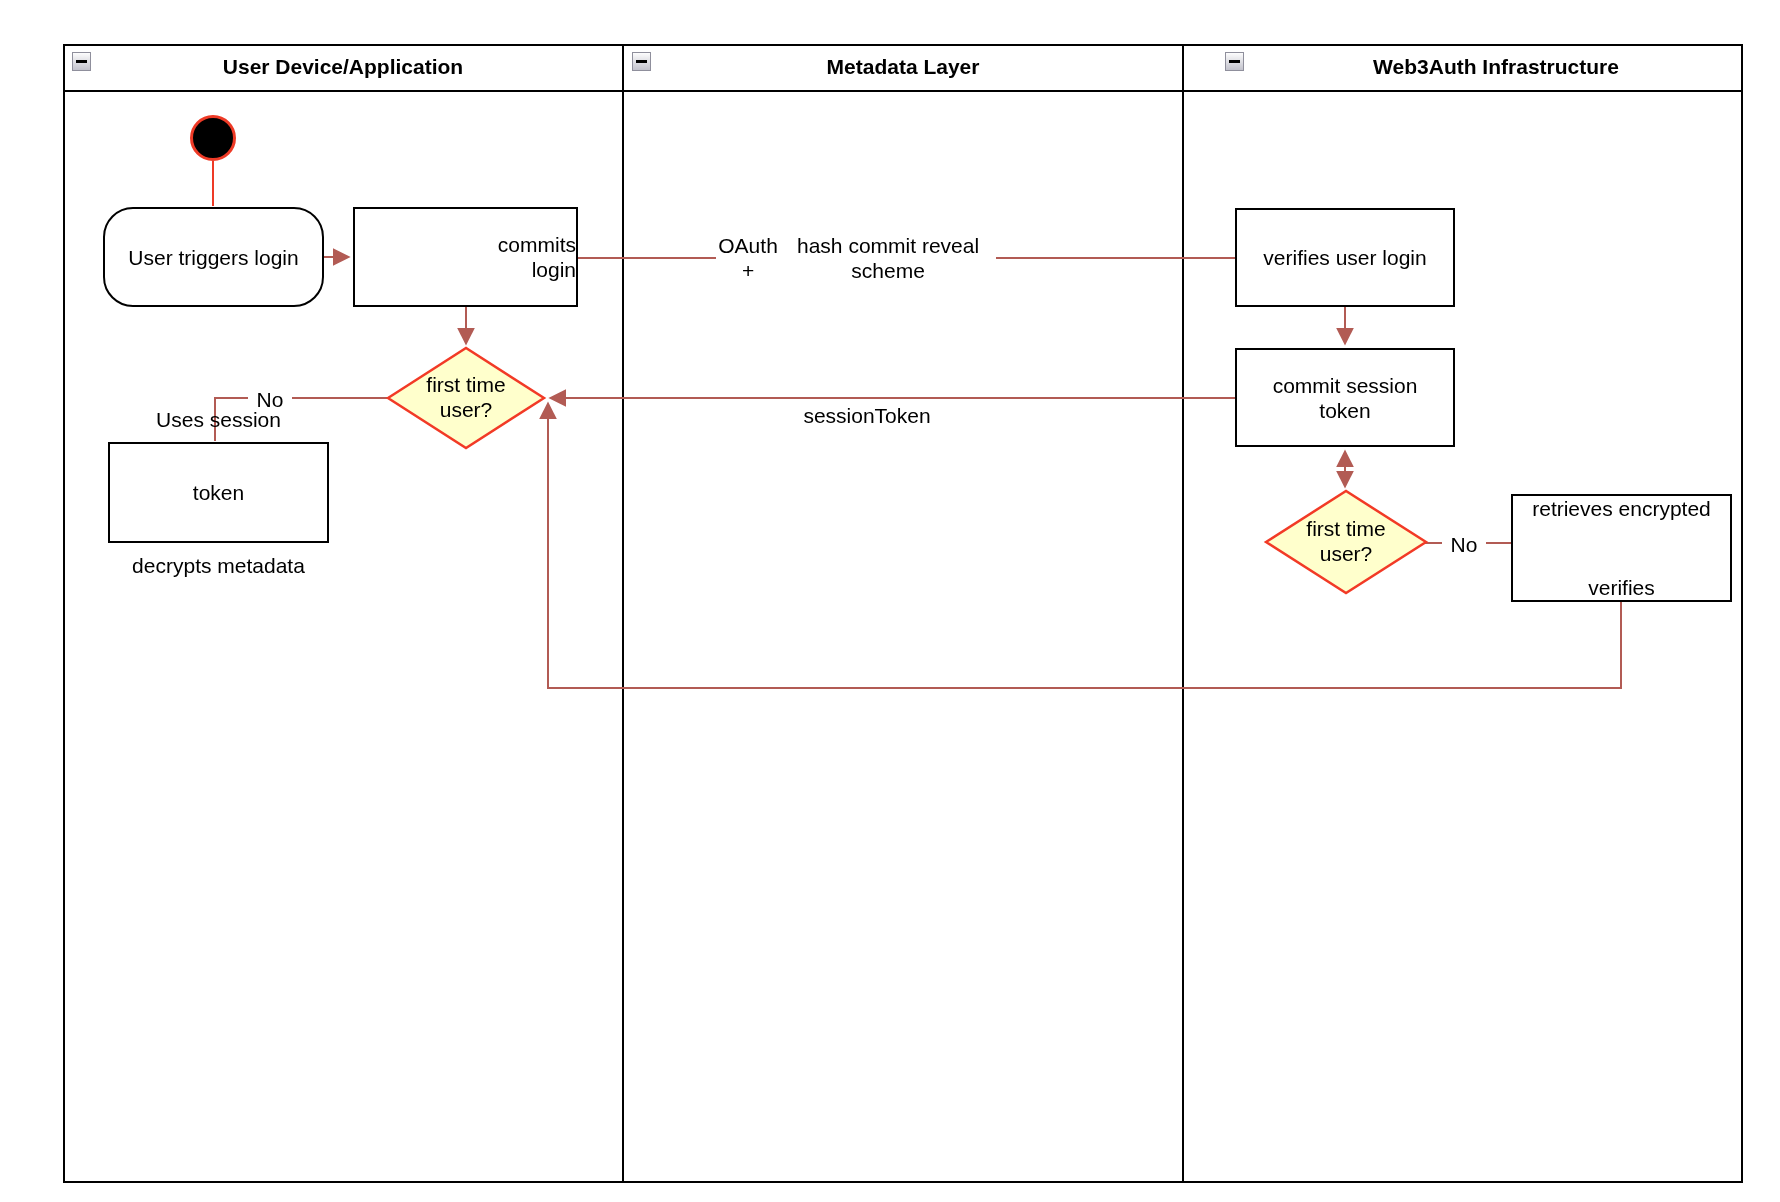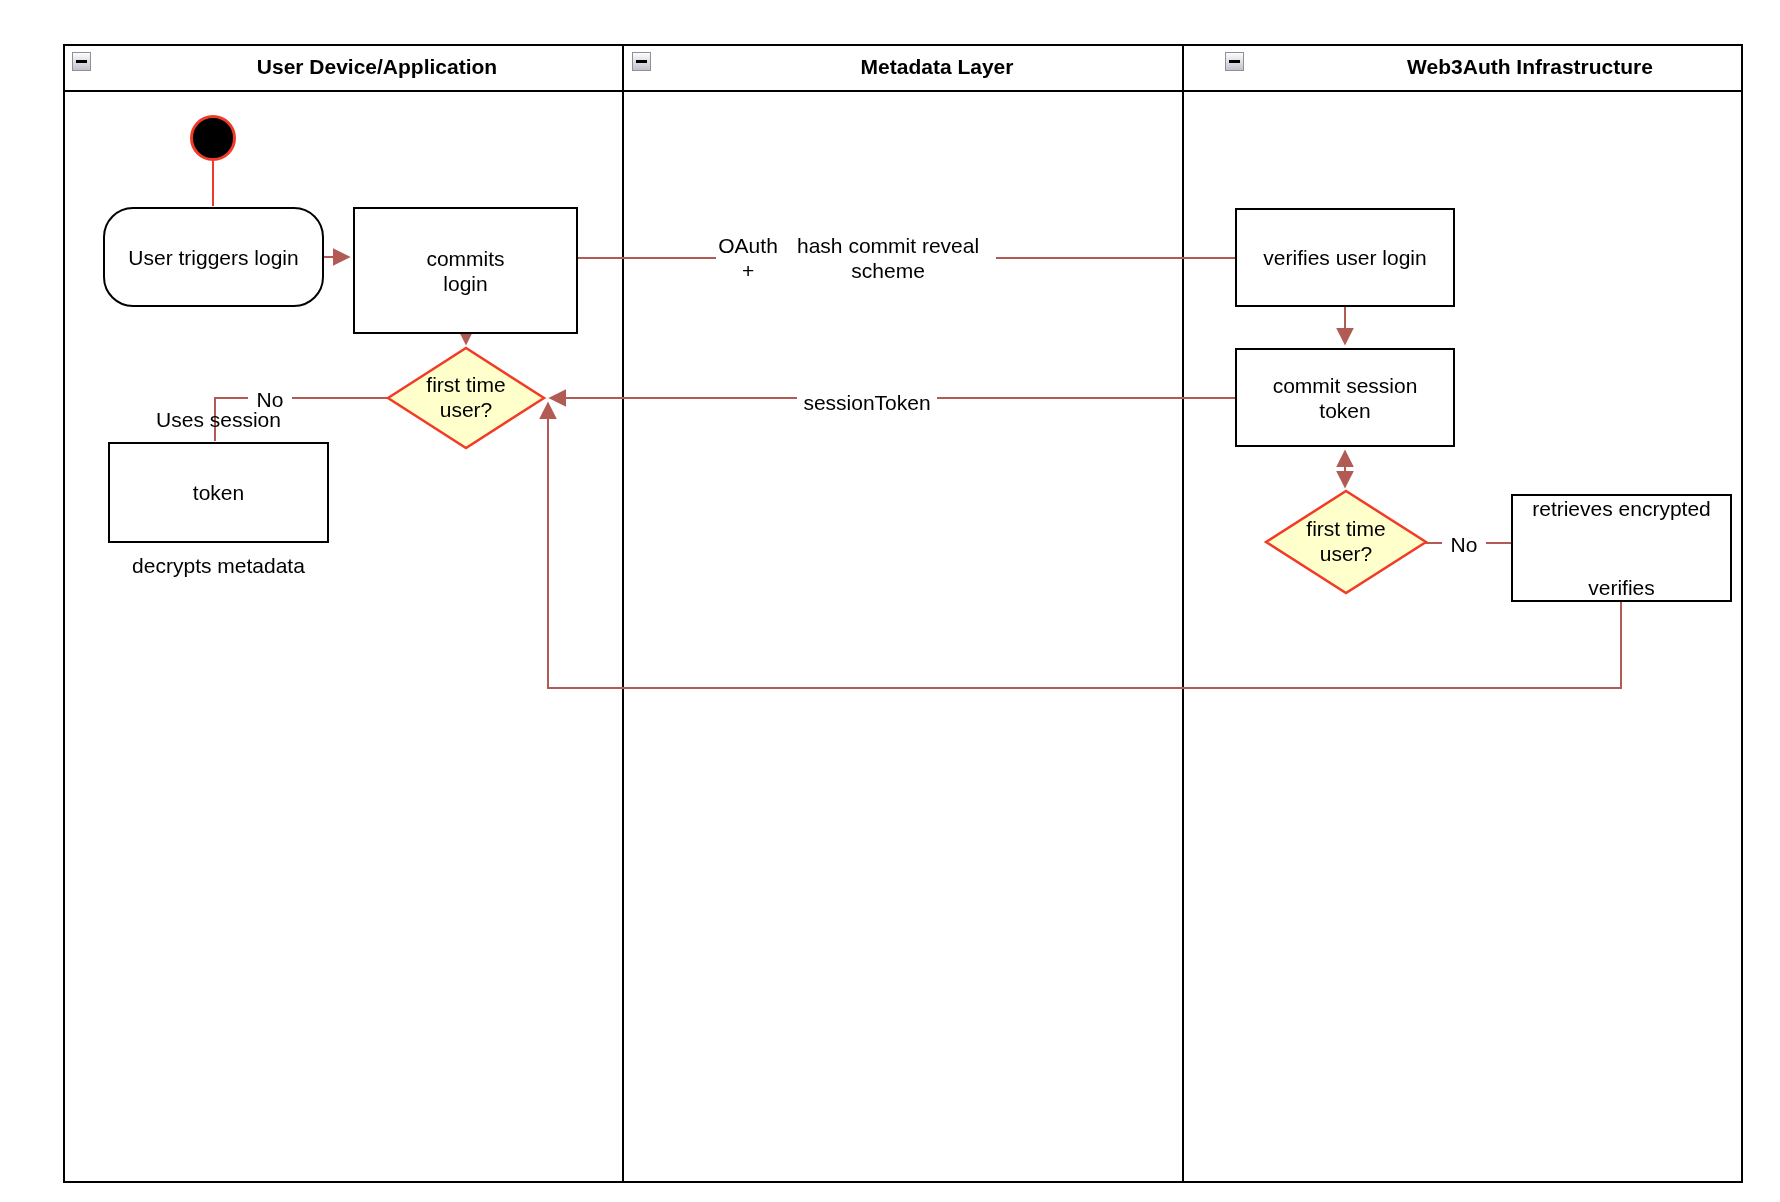--- a/index.html
+++ b/index.html
@@ -6,21 +6,21 @@
     --flow:#b25b54; --accent:#ee3a26; --decision-fill:#ffffcc;
     --decision-border:#f23a26; --structure:#000000; --background:#ffffff;
   }
   html,body{margin:0;padding:0;background:var(--background);}
   .canvas{position:relative;width:1780px;height:1202px;background:var(--background);
     font-family:"Liberation Sans",sans-serif;color:#000;overflow:hidden;}
   .frame{position:absolute;left:63px;top:44px;width:1680px;height:1139px;
     border:2px solid var(--structure);box-sizing:border-box;}
   .hline,.vline{position:absolute;background:var(--structure);}
   .lane-header{position:absolute;top:44px;height:46px;width:560px;display:flex;
-    align-items:center;justify-content:center;font-weight:bold;font-size:21px;padding-left:34px;}
+    align-items:center;justify-content:center;font-weight:bold;font-size:21px;}
   .collapse{position:absolute;left:9px;top:8px;width:19px;height:19px;box-sizing:border-box;
     border:1px solid #8f8f9c;background:linear-gradient(#fdfdfd,#c2c2cc);
     display:flex;align-items:center;justify-content:center;}
   .collapse .minus{width:11px;height:3px;background:#000;}
   svg.overlay{position:absolute;left:0;top:0;}
   .edge{stroke:var(--flow);stroke-width:2;fill:none;}
   .edge-accent{stroke:var(--accent);stroke-width:2;fill:none;}
   .arrowhead{fill:var(--flow);stroke:none;}
   .decision{fill:var(--decision-fill);stroke:var(--decision-border);stroke-width:2.5;}
   .node{position:absolute;background:#fff;border:2px solid var(--structure);box-sizing:border-box;
@@ -79,36 +79,36 @@
     <path class="edge" d="M1424 543 L1511 543"></path>
     <path class="edge" d="M1621 602 L1621 688 L548 688 L548 405" marker-end="url(#arrow)"></path>
     <polygon class="decision" points="388,398 466,348 544,398 466,448"></polygon>
     <polygon class="decision" points="1266,542 1346,491 1426,542 1346,593"></polygon>
   </svg>
 
   <div class="edge-label" style="left:716px;top:234px;width:280px;height:48px;">
     <span>OAuth +</span>
     <span>hash commit reveal scheme</span>
   </div>
-  <div class="edge-label" style="left:797px;top:387px;width:140px;height:30px;">
+  <div class="edge-label" style="left:797px;top:400px;width:140px;height:30px;">
     <span>sessionToken</span>
   </div>
   <div class="edge-label" style="left:248px;top:386px;width:44px;height:26px;">
     <span>No</span>
   </div>
   <div class="edge-label" style="left:1442px;top:531px;width:44px;height:26px;">
     <span>No</span>
   </div>
 
   <div class="start-circle"></div>
 
   <div class="node" style="left:103px;top:207px;width:221px;height:100px;border-radius:30px;">
     <span>User triggers login</span>
   </div>
-  <div class="node" style="left:353px;top:207px;width:225px;height:127px;">
+  <div class="node" style="left:353px;top:207px;width:225px;height:100px;align-items:flex-end;">
     <span>commits</span>
     <span>login</span>
   </div>
   <div class="node" style="left:108px;top:442px;width:221px;height:101px;gap:48px;">
     <span>Uses session</span>
     <span>token</span>
     <span>decrypts metadata</span>
   </div>
   <div class="node" style="left:1235px;top:208px;width:220px;height:99px;">
     <span>verifies user login</span>

